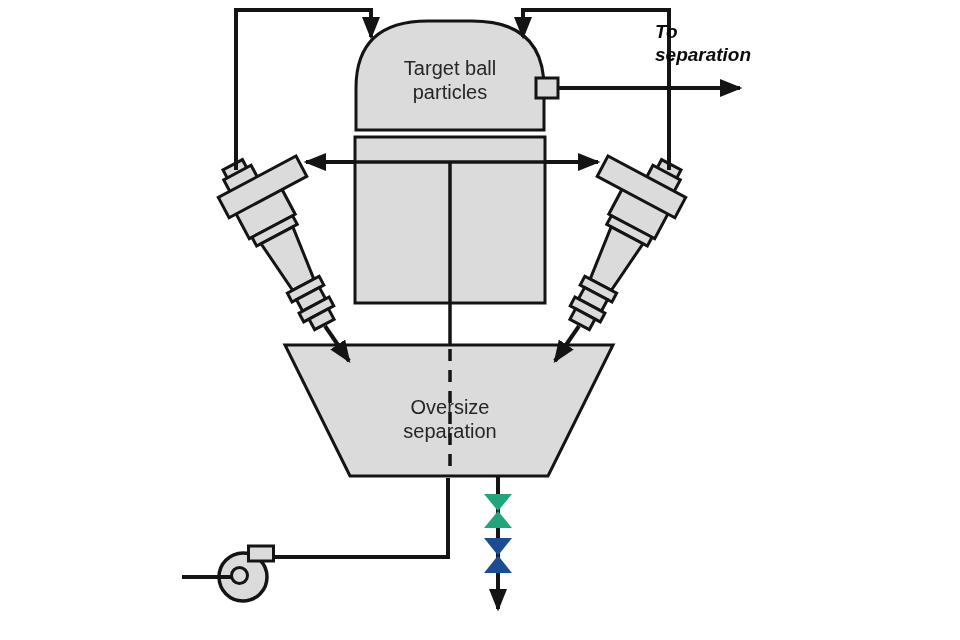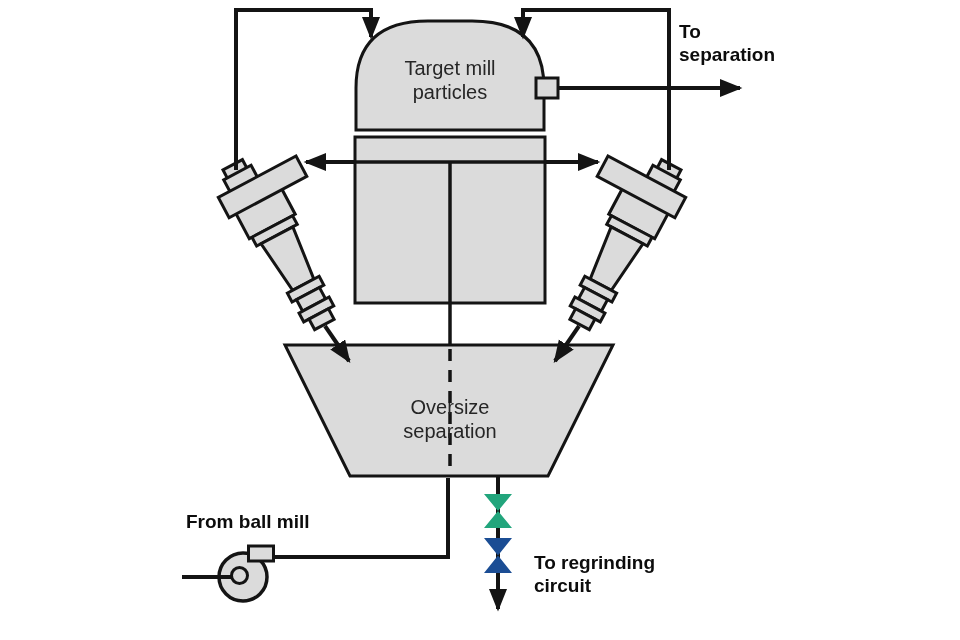--- a/index.html
+++ b/index.html
@@ -81,22 +81,19 @@
   <path class="line" d="M579,326 L555,361" marker-end="url(#arrow)"></path>
   <path class="line-mid" d="M450,162 L450,346"></path>
   <path class="dash" d="M450,349 L450,471"></path>
   <path class="line" d="M272,557 L448,557 L448,478"></path>
   <path class="line" d="M498,477 L498,609" marker-end="url(#arrow)"></path>
 
   <path class="valve-green" d="M484,494 L512,494 L484,528 L512,528 Z"></path>
   <path class="valve-blue" d="M484,538 L512,538 L484,573 L512,573 Z"></path>
 </svg>
 
-<div class="lbl lbl-inner" style="left:355px;top:56px;width:190px;">Target mill
+<div class="lbl lbl-inner" style="left:355px;top:56px;width:190px;">Target ball
 particles</div>
 <div class="lbl lbl-inner" style="left:360px;top:395px;width:180px;">Oversize
 separation</div>
-<div class="lbl lbl-outer" style="left:679px;top:20px;width:130px;">To
+<div class="lbl lbl-outer" style="left:655px;top:20px;width:130px;font-style:italic;">To
 separation</div>
-<div class="lbl lbl-outer" style="left:186px;top:510px;width:170px;white-space:nowrap;">From ball mill</div>
-<div class="lbl lbl-outer" style="left:534px;top:551px;width:150px;">To regrinding
-circuit</div>
 </div>
 
 </body></html>

